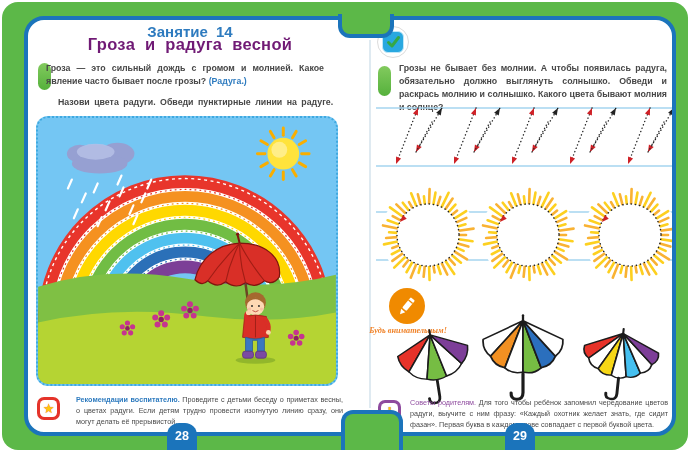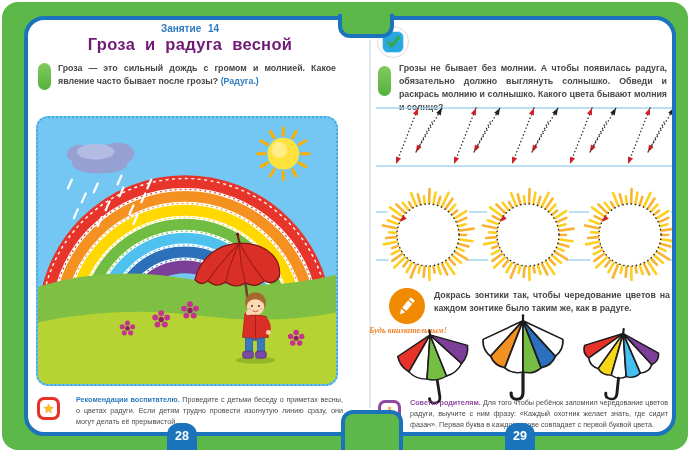--- a/index.html
+++ b/index.html
@@ -8,29 +8,29 @@
   .abs{position:absolute;}
   .green-card{left:2px;top:2px;width:686px;height:448px;background:#5cb848;border-radius:16px;}
   .spread{left:24px;top:16px;width:644px;height:412px;background:#ffffff;
           border:4px solid #1b74bb;border-radius:20px;}
   .fold{left:369px;top:40px;width:2px;height:368px;background:rgba(150,185,210,.30);}
   .seam-tab{background:#5cb848;border:4px solid #1b74bb;z-index:4;}
   .seam-top{left:338px;top:14px;width:48px;height:20px;border-top:none;border-radius:0 0 12px 12px;}
   .seam-bottom{left:341px;top:410px;width:54px;height:36px;border-bottom:none;border-radius:12px 12px 0 0;}
   .page-tab{top:423px;width:30px;height:27px;background:#1b74bb;border-radius:12px 12px 0 0;
             color:#fff;font-weight:bold;font-size:12.5px;text-align:center;line-height:26px;z-index:6;}
-  .lesson{color:#2e7bbf;font-weight:bold;font-size:10px;text-align:center;word-spacing:4px;}
+  .lesson{color:#2e7bbf;font-weight:bold;font-size:15px;text-align:center;word-spacing:4px;}
   .title{color:#701a75;font-weight:bold;font-size:16.5px;text-align:center;letter-spacing:.3px;word-spacing:5px;}
   .bullet{width:13px;background:linear-gradient(180deg,#82ca5e,#55b13c);border-radius:7px;}
   .btxt{font-size:8.8px;line-height:1.48;font-weight:bold;color:#474747;text-align:justify;}
   .answer{color:#2e7bbf;}
   .pic-frame{border:2px dotted #3fa9e0;border-radius:12px;overflow:hidden;background:#74c6f3;}
   .note-text{font-size:7.2px;line-height:1.5;color:#4a4a4a;text-align:justify;}
   .note-label-blue{color:#2e7bbf;font-weight:bold;}
-  .note-label-purple{color:#8e4a9e;font-weight:bold;}
+  .note-label-purple{color:#8e4a9e;font-weight:normal;}
   .note-icon{width:23px;height:23px;border-radius:7px;display:flex;align-items:center;justify-content:center;}
   .note-icon .inner{width:17px;height:17px;background:#fff;border-radius:4.5px;display:flex;
                     align-items:center;justify-content:center;}
   .icon-red{background:#e5332a;}
   .icon-purple{background:#8e4a9e;}
   .star-glyph{color:#fec80e;font-size:13px;line-height:1;text-shadow:0 0 1px #e5332a;}
   .excl-glyph{color:#ffc60a;font-size:14px;font-weight:bold;line-height:1;text-shadow:0 0 1px #8e4a9e;}
   .kw-label{font-family:"Liberation Serif",serif;font-style:italic;font-weight:bold;
             color:#3fa33f;font-size:11px;}
   .kw-text{font-size:9.5px;font-weight:bold;color:#3d3d3d;}
@@ -50,23 +50,24 @@
   <div class="abs green-card"></div>
   <div class="abs spread"></div>
   <div class="abs fold"></div>
   <div class="abs seam-tab seam-top"></div>
   <div class="abs seam-tab seam-bottom"></div>
 
   <div class="abs lesson" style="left:60px;top:23px;width:260px;">Занятие 14</div>
   <div class="abs title" style="left:40px;top:35px;width:300px;">Гроза и радуга весной</div>
 
   <div class="abs bullet" style="left:38px;top:63px;height:27px;"></div>
-  <div class="abs btxt" style="left:58px;top:62px;width:278px;">
+  <div class="abs btxt" style="left:46px;top:62px;width:278px;">
     <span>Гроза — это сильный дождь с громом и молнией. Какое явление часто бывает после грозы? </span><span class="answer">(Радуга.)</span>
   </div>
+  <div class="abs btxt" style="left:58px;top:96px;width:278px;word-spacing:2px;">Назови цвета радуги. Обведи пунктирные линии на радуге.</div>
 
   <div class="abs pic-frame" style="left:36px;top:116px;width:298px;height:266px;">
     <svg id="scene" width="298" height="266" viewBox="0 0 300 268">
       <rect x="0" y="0" width="300" height="268" fill="#74c6f3"></rect>
 
       <g id="scene-sun">
           <line x1="265.5" y1="36" x2="273" y2="36" stroke="#f9ae00" stroke-width="3" stroke-linecap="round"></line>
           <line x1="263.0214699700121" y1="45.25" x2="269.5166604983954" y2="49" stroke="#f9ae00" stroke-width="3" stroke-linecap="round"></line>
           <line x1="256.25" y1="52.02146997001211" x2="260" y2="58.5166604983954" stroke="#f9ae00" stroke-width="3" stroke-linecap="round"></line>
           <line x1="247" y1="54.5" x2="247" y2="62" stroke="#f9ae00" stroke-width="3" stroke-linecap="round"></line>
@@ -397,21 +398,20 @@
   <div class="abs att-icon" style="left:389px;top:288px;">
     <svg width="26" height="26" viewBox="0 0 24 24">
       <g transform="rotate(40 12 12)">
         <rect x="9.5" y="3.5" width="5" height="12.5" rx="1" fill="#ffffff"></rect>
         <polygon points="9.5,17.5 14.5,17.5 12,22" fill="#ffffff"></polygon>
         <line x1="9.5" y1="6.8" x2="14.5" y2="6.8" stroke="#f08a00" stroke-width="1.3"></line>
       </g>
     </svg>
   </div>
   <div class="abs att-label" style="left:366px;top:326px;width:84px;">Будь внимательным!</div>
-  <div class="abs btxt" style="left:434px;top:289px;width:236px;">Докрась зонтики так, чтобы чередование цветов на каждом зонтике было таким же, как в радуге.</div>
 
   <svg class="abs umb" id="umb0" style="left:396px;top:327px;transform:rotate(-9deg);" width="78" height="78" viewBox="0 -6 100 114" preserveAspectRatio="none">
       <path d="M50 5 L4.7 28.7 Q5.1 43.8 15.8 53.5 Z" fill="#e63229" stroke="#1c1c1c" stroke-width="2" stroke-linejoin="round"></path>
       <path d="M50 5 L15.8 53.5 Q23.5 66.1 37.3 68.1 Z" fill="#ffffff" stroke="#1c1c1c" stroke-width="2" stroke-linejoin="round"></path>
       <path d="M50 5 L37.3 68.1 Q50.0 74.3 62.7 68.1 Z" fill="#76bd43" stroke="#1c1c1c" stroke-width="2" stroke-linejoin="round"></path>
       <path d="M50 5 L62.7 68.1 Q76.5 66.1 84.2 53.5 Z" fill="#ffffff" stroke="#1c1c1c" stroke-width="2" stroke-linejoin="round"></path>
       <path d="M50 5 L84.2 53.5 Q94.9 43.8 95.3 28.7 Z" fill="#7d3e98" stroke="#1c1c1c" stroke-width="2" stroke-linejoin="round"></path>
       <line x1="50" y1="5" x2="50" y2="-2" stroke="#1c1c1c" stroke-width="2.6" stroke-linecap="round"></line>
       <path d="M50 72 L50 96 Q50 105 42.5 104.5 Q36 104 36.5 96.5" fill="none" stroke="#1c1c1c" stroke-width="3.6" stroke-linecap="round"></path>
     </svg>

